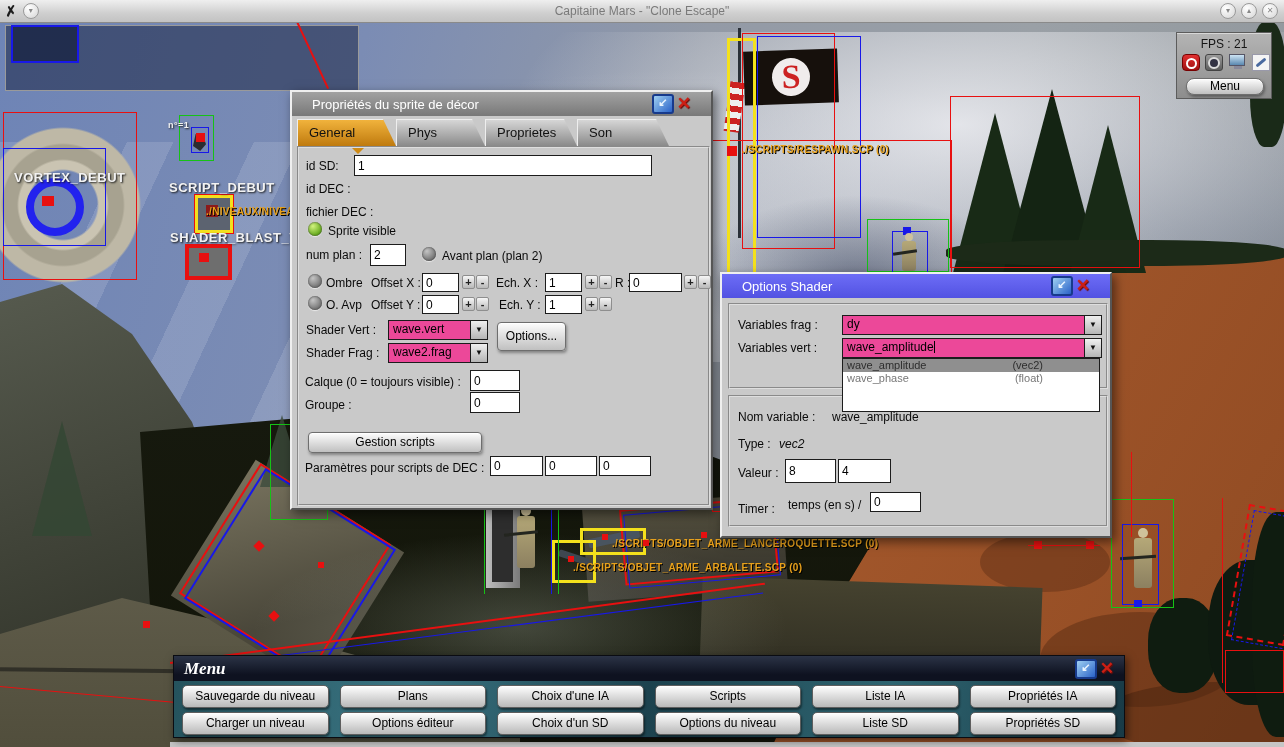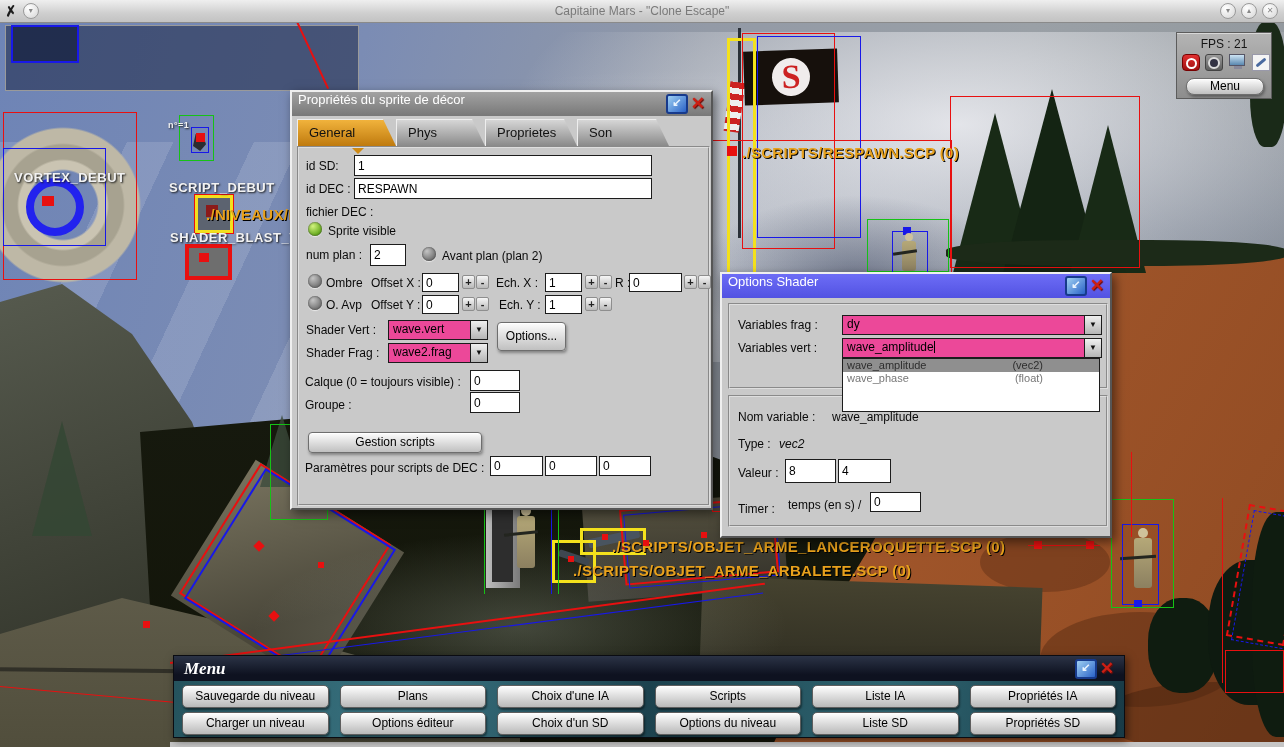--- a/index.html
+++ b/index.html
@@ -15,31 +15,31 @@
   #scene{position:absolute;left:0;top:22px;width:1284px;height:725px;overflow:hidden;background:linear-gradient(105deg,#6e84b6 0%,#7b8cb4 25%,#939aa6 48%,#9aa0a6 70%,#8e9499 100%);}
   .abs{position:absolute;}
   .poly{position:absolute;left:0;top:0;width:1284px;height:725px;}
   .ab{position:absolute;box-sizing:border-box;z-index:5;}
   .ab.r{border:1px solid #e81010;}
   .ab.r2{border:2px solid #e81010;}
   .ab.b{border:1px solid #1818e8;}
   .ab.g{border:1px solid #16c216;}
   .ab.y{border:3px solid #f4e11c;}
   .wlab{position:absolute;color:#f2f2f2;font-weight:bold;font-size:13px;text-shadow:1px 1px 2px #1a1a1a;letter-spacing:.5px;z-index:6;white-space:nowrap;}
-  .olab{position:absolute;color:#e8a11c;font-weight:bold;font-size:15px;text-shadow:1px 1px 0 #000;z-index:6;white-space:nowrap;letter-spacing:.3px;}
+  .olab{position:absolute;color:#e8a11c;font-weight:bold;font-size:10px;text-shadow:1px 1px 0 #000;z-index:6;white-space:nowrap;letter-spacing:.3px;}
   .rsq{position:absolute;background:#e81010;z-index:6;}
   .line{position:absolute;transform-origin:left top;z-index:5;}
   .tri{position:absolute;width:0;height:0;border-style:solid;border-color:transparent;}
   .soldier{position:absolute;z-index:4;}
   .soldier .head{position:absolute;left:50%;transform:translateX(-50%);top:0;border-radius:50%;background:#cfc29a;}
   .soldier .body{position:absolute;left:50%;transform:translateX(-50%);border-radius:3px;background:linear-gradient(#b5a878,#8c8060);}
   .soldier .gun{position:absolute;background:#23251f;height:3px;}
   
   .dlg{position:absolute;background:#c9c9c9;border:2px solid;border-color:#efefef #565656 #565656 #efefef;box-shadow:3px 4px 10px rgba(0,0,0,.5);box-sizing:border-box;}
-  .dlg-title{position:absolute;left:0;top:0;right:0;height:24px;display:flex;padding:0 6px;color:#fff;font-size:13px;box-sizing:border-box;}
+  .dlg-title{position:absolute;left:0;top:0;right:0;height:24px;display:flex;align-items:center;padding:0 20px;color:#fff;font-size:13px;box-sizing:border-box;}
   .dlg-title.gray{background:linear-gradient(#a2a2a2,#787878);}
   .dlg-title.blue{background:linear-gradient(#6d6df6,#5252e2);}
   .dlg-ticons{margin-left:auto;display:flex;align-items:center;gap:3px;}
   .ic-restore{width:18px;height:16px;border-radius:3px;background:linear-gradient(135deg,#9fd0f2,#2a62c8);border:2px solid #173a8c;color:#eaf4ff;font-size:11px;font-weight:bold;line-height:13px;text-align:center;}
   .ic-close{color:#cc1f14;font-size:17px;font-weight:bold;text-shadow:1px 1px 1px #6e0c08;line-height:16px;}
   .groove{position:absolute;border:2px groove #dedede;box-sizing:border-box;}
   .lbl{position:absolute;font-size:12px;color:#0a0a0a;white-space:nowrap;}
   .tin{position:absolute;background:#fff;border:1px solid #1c1c1c;font-family:"Liberation Sans",sans-serif;font-size:12px;color:#000;padding:1px 3px;box-sizing:border-box;}
   .spin{position:absolute;width:13px;height:14px;background:linear-gradient(#f6f6f6,#b9b9b9);border:1px solid #8e8e8e;border-radius:2px;font-size:11px;font-weight:bold;line-height:12px;text-align:center;color:#222;box-sizing:border-box;}
   .radio{position:absolute;width:14px;height:14px;border-radius:50%;background:radial-gradient(circle at 35% 30%,#c4c4c4,#6e6e6e 75%);box-shadow:inset 0 0 2px #3a3a3a,0 1px 1px #eaeaea;}
@@ -254,21 +254,20 @@
     <div class="tab active" style="left:5px;top:27px;width:99px;">General</div>
     <div class="tab" style="left:104px;top:27px;width:89px;">Phys</div>
     <div class="tab" style="left:193px;top:27px;width:92px;">Proprietes</div>
     <div class="tab" style="left:285px;top:27px;width:92px;">Son</div>
     <div style="position:absolute;left:58px;top:54px;width:16px;height:8px;background:#cf8a14;clip-path:polygon(0 0,100% 0,50% 100%);"></div>
     <div class="groove" style="left:5px;top:54px;width:413px;height:360px;"></div>
 
     <div class="lbl" style="left:14px;top:67px;">id SD:</div>
     <input class="tin" style="left: 62px; top: 63px; width: 298px; height: 21px;" value="1">
     <div class="lbl" style="left:14px;top:90px;">id DEC :</div>
-    <input class="tin" style="left: 62px; top: 86px; width: 298px; height: 21px;" value="RESPAWN">
     <div class="lbl" style="left:14px;top:113px;">fichier DEC :</div>
 
     <div class="radio on" style="left:16px;top:130px;"></div>
     <div class="lbl" style="left:36px;top:132px;">Sprite visible</div>
 
     <div class="lbl" style="left:14px;top:156px;">num plan :</div>
     <input class="tin" style="left: 78px; top: 152px; width: 36px; height: 22px;" value="2">
     <div class="radio" style="left:130px;top:155px;"></div>
     <div class="lbl" style="left:150px;top:157px;">Avant plan (plan 2)</div>
 

